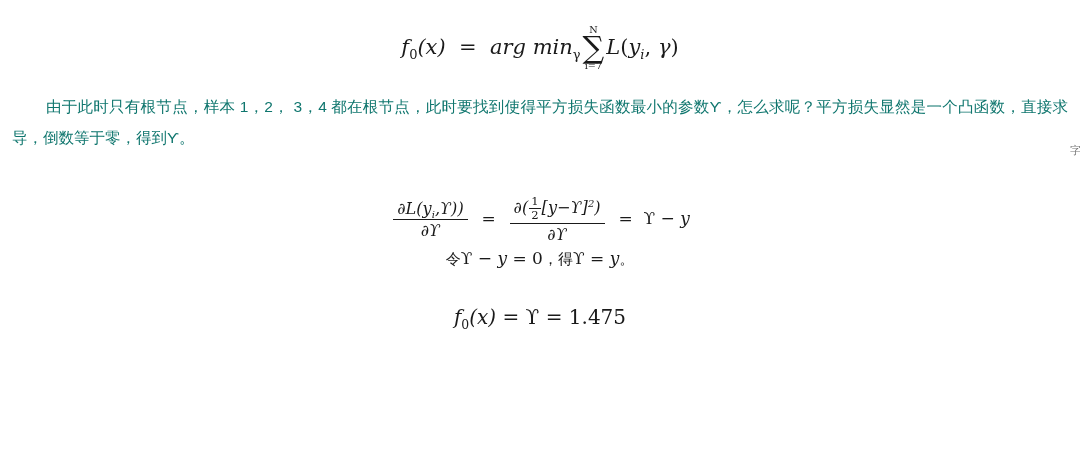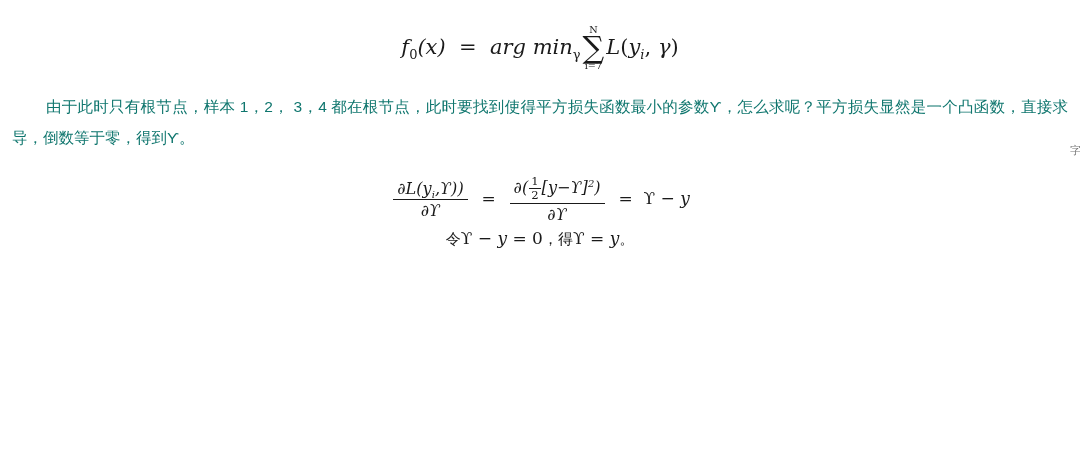--- a/index.html
+++ b/index.html
@@ -32,21 +32,21 @@
   .formula-block {
     text-align: center;
     font-family: "DejaVu Serif", serif;
     color: #1a1a1a;
   }
   .f1 {
     margin-top: 26px;
     font-size: 21px;
   }
   .f2 {
-    margin-top: 22px;
+    margin-top: 42px;
     font-size: 17px;
   }
   .f3 {
     margin-top: 4px;
     font-size: 17px;
   }
   .f4 {
     margin-top: 36px;
     font-size: 20px;
   }
@@ -166,16 +166,20 @@
     <span>ϒ − <span class="italic">y</span></span>
     
   </div>
 
   <div class="formula-block f3">
     <span style="font-family:'Liberation Sans',sans-serif;font-size:15px;">令</span><span class="math-up">ϒ − <span class="italic">y</span> = 0</span><span style="font-family:'Liberation Sans',sans-serif;font-size:15px;">，得</span><span class="math-up">ϒ = <span class="italic">y</span></span><span style="font-family:'Liberation Sans',sans-serif;font-size:15px;">。</span>
     
   </div>
 
 
+  <div class="formula-block f4">
+    <span class="italic">f</span><sub>0</sub><span class="italic">(x)</span> = ϒ = 1.475
+    
+  </div>
 
   <div class="edge-artifact">字</div>
 
 </div>
 
 </body></html>

